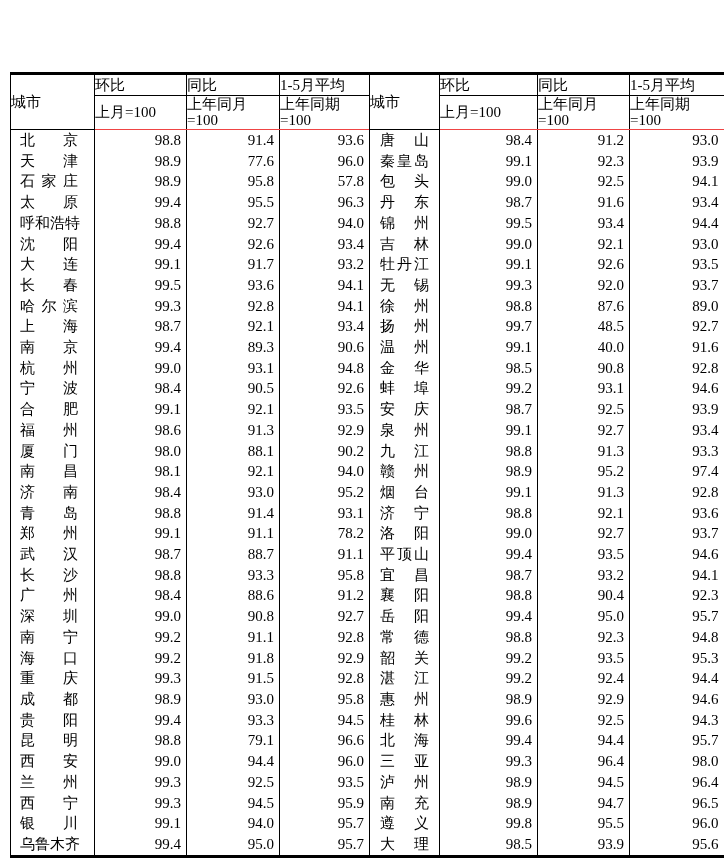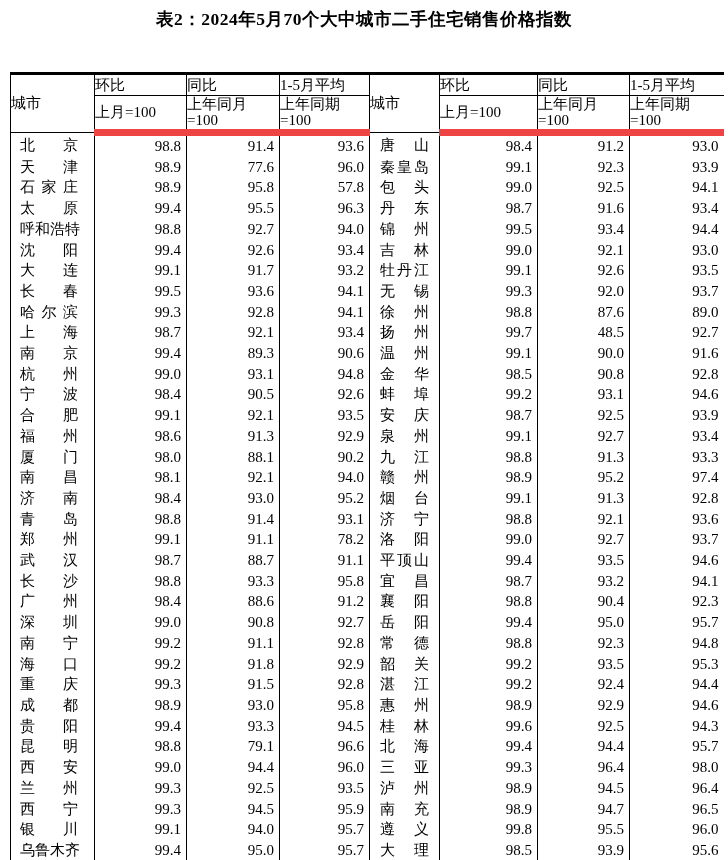--- a/index.html
+++ b/index.html
@@ -38,42 +38,41 @@
   }
   .idx-table th, .idx-table td {
     border-right: 1px solid #000;
     font-weight: normal;
     padding: 0;
     vertical-align: middle;
   }
   .idx-table th:last-child, .idx-table td:last-child { border-right: none; }
   .idx-table thead th { text-align: left; }
   .idx-table thead tr.hrow1 th { height: 22px; border-bottom: 1px solid #000; }
-  .idx-table thead tr.hrow2 th { height: 33px; border-bottom: 7px solid #ef4444; margin-left: 40px; }
+  .idx-table thead tr.hrow2 th { height: 33px; border-bottom: 1px solid #ef4444; margin-left: 40px; }
   .idx-table thead th.city-h { border-bottom: 1px solid #000; }
   .base-label { display: inline-block; line-height: 16px; }
   .base-narrow { max-width: 66px; word-break: break-all; }
   .base-nowrap { white-space: nowrap; }
   .idx-table tbody tr { height: 20.7px; }
   .idx-table tbody td { line-height: 20.7px; }
   td.num-cell { text-align: right; padding-right: 5px; }
   td.city-cell { text-align: left; }
   .city-name {
     display: flex;
     justify-content: space-between;
     margin: 0 16px 0 9px;
   }
   td.city-cell:nth-child(5) .city-name { margin: 0 10px 0 10px; }
   .city-name span { display: inline-block; }
 </style>
 </head>
 <body>
 
 <div class="page">
-  <div class="doc-title">表2：2024年5月70个大中城市二手住宅销售价格指数</div>
 
   <table class="idx-table">
     <colgroup>
       <col style="width:84px">
         <col style="width:92px">
         <col style="width:93px">
         <col style="width:90px">
       <col style="width:70px">
         <col style="width:98px">
         <col style="width:92px">
@@ -316,21 +315,21 @@
           <td class="num-cell">99.4</td>
           <td class="num-cell">89.3</td>
           <td class="num-cell">90.6</td>
           <td class="city-cell">
             <span class="city-name">
               <span>温</span>
               <span>州</span>
             </span>
           </td>
           <td class="num-cell">99.1</td>
-          <td class="num-cell">90.0</td>
+          <td class="num-cell">40.0</td>
           <td class="num-cell">91.6</td>
         </tr>
         <tr>
           <td class="city-cell">
             <span class="city-name">
               <span>杭</span>
               <span>州</span>
             </span>
           </td>
           <td class="num-cell">99.0</td>

